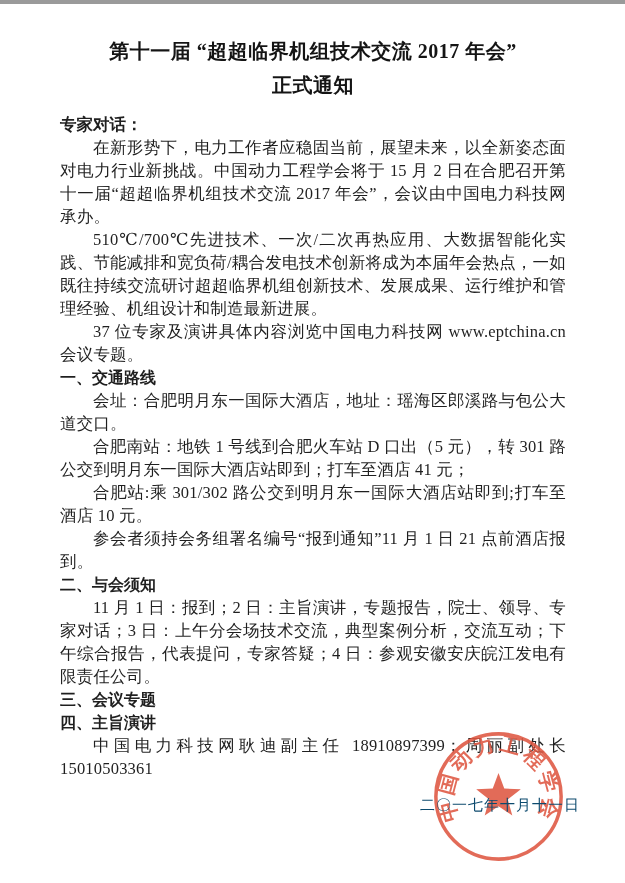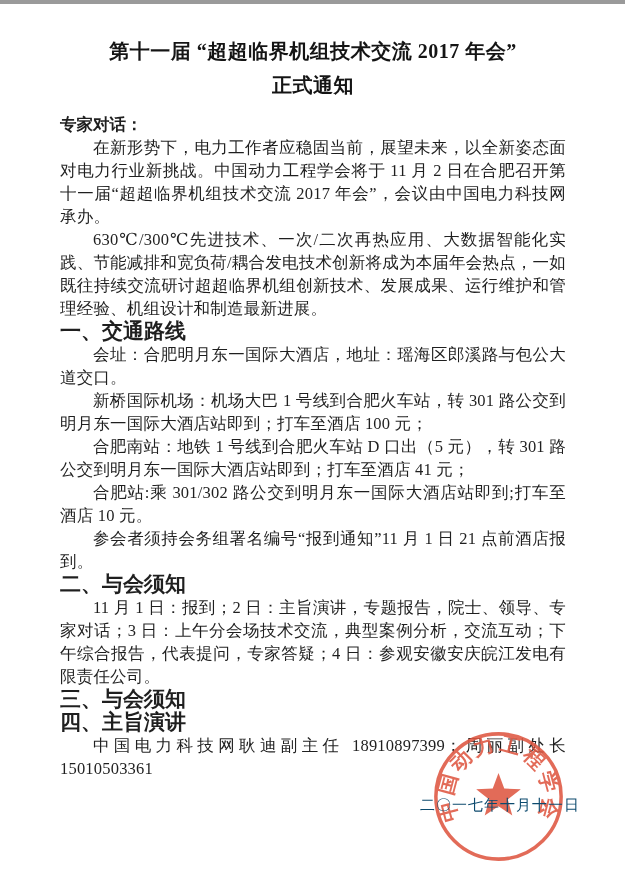--- a/index.html
+++ b/index.html
@@ -32,21 +32,21 @@
   .para {
     margin: 0;
     font-size: 16.5px;
     line-height: 23px;
     text-align: justify;
     text-indent: 2em;
     letter-spacing: 0.2px;
   }
   .heading {
     margin: 0;
-    font-size: 21px;
+    font-size: 16px;
     line-height: 23px;
     font-weight: bold;
   }
   .seal-wrap {
     position: absolute;
     left: 430px;
     top: 724px;
     width: 137px;
     height: 137px;
     z-index: 1;
@@ -66,34 +66,34 @@
 </head>
 <body>
 
 <div class="page">
 
   <div class="title">第十一届 “超超临界机组技术交流 2017 年会”</div>
   <div class="title">正式通知</div>
 
   <div class="salutation">专家对话：</div>
 
-  <p class="para">在新形势下，电力工作者应稳固当前，展望未来，以全新姿态面对电力行业新挑战。中国动力工程学会将于 11 月 2 日在合肥召开第十一届“超超临界机组技术交流 2017 年会”，会议由中国电力科技网承办。</p>
-  <p class="para">630℃/300℃先进技术、一次/二次再热应用、大数据智能化实践、节能减排和宽负荷/耦合发电技术创新将成为本届年会热点，一如既往持续交流研讨超超临界机组创新技术、发展成果、运行维护和管理经验、机组设计和制造最新进展。</p>
+  <p class="para">在新形势下，电力工作者应稳固当前，展望未来，以全新姿态面对电力行业新挑战。中国动力工程学会将于 15 月 2 日在合肥召开第十一届“超超临界机组技术交流 2017 年会”，会议由中国电力科技网承办。</p>
+  <p class="para">510℃/700℃先进技术、一次/二次再热应用、大数据智能化实践、节能减排和宽负荷/耦合发电技术创新将成为本届年会热点，一如既往持续交流研讨超超临界机组创新技术、发展成果、运行维护和管理经验、机组设计和制造最新进展。</p>
+  <p class="para">37 位专家及演讲具体内容浏览中国电力科技网 www.eptchina.cn 会议专题。</p>
 
   <p class="heading">一、交通路线</p>
   <p class="para">会址：合肥明月东一国际大酒店，地址：瑶海区郎溪路与包公大道交口。</p>
-  <p class="para">新桥国际机场：机场大巴 1 号线到合肥火车站，转 301 路公交到明月东一国际大酒店站即到；打车至酒店 100 元；</p>
   <p class="para">合肥南站：地铁 1 号线到合肥火车站 D 口出（5 元），转 301 路公交到明月东一国际大酒店站即到；打车至酒店 41 元；</p>
   <p class="para">合肥站:乘 301/302 路公交到明月东一国际大酒店站即到;打车至酒店 10 元。</p>
   <p class="para">参会者须持会务组署名编号“报到通知”11 月 1 日 21 点前酒店报到。</p>
 
   <p class="heading">二、与会须知</p>
   <p class="para">11 月 1 日：报到；2 日：主旨演讲，专题报告，院士、领导、专家对话；3 日：上午分会场技术交流，典型案例分析，交流互动；下午综合报告，代表提问，专家答疑；4 日：参观安徽安庆皖江发电有限责任公司。</p>
 
-  <p class="heading">三、与会须知</p>
+  <p class="heading">三、会议专题</p>
 
   <p class="heading">四、主旨演讲</p>
   <p class="para">中国电力科技网耿迪副主任 18910897399；周丽副处长 15010503361</p>
 
   <div class="seal-wrap">
     <svg width="137" height="137" viewBox="0 0 140 140" xmlns="http://www.w3.org/2000/svg">
       <circle cx="70" cy="70" r="64" fill="none" stroke="#df5742" stroke-width="3.6"></circle>
       <path id="sealArc" d="M 26.8 85.7 A 46 46 0 1 1 113.2 85.7" fill="none"></path>
       <text font-size="21" font-weight="bold" fill="#df5742" font-family="Liberation Serif, DejaVu Serif, serif" letter-spacing="3">
         <textPath href="#sealArc" startOffset="50%" text-anchor="middle">中国动力工程学会</textPath>

